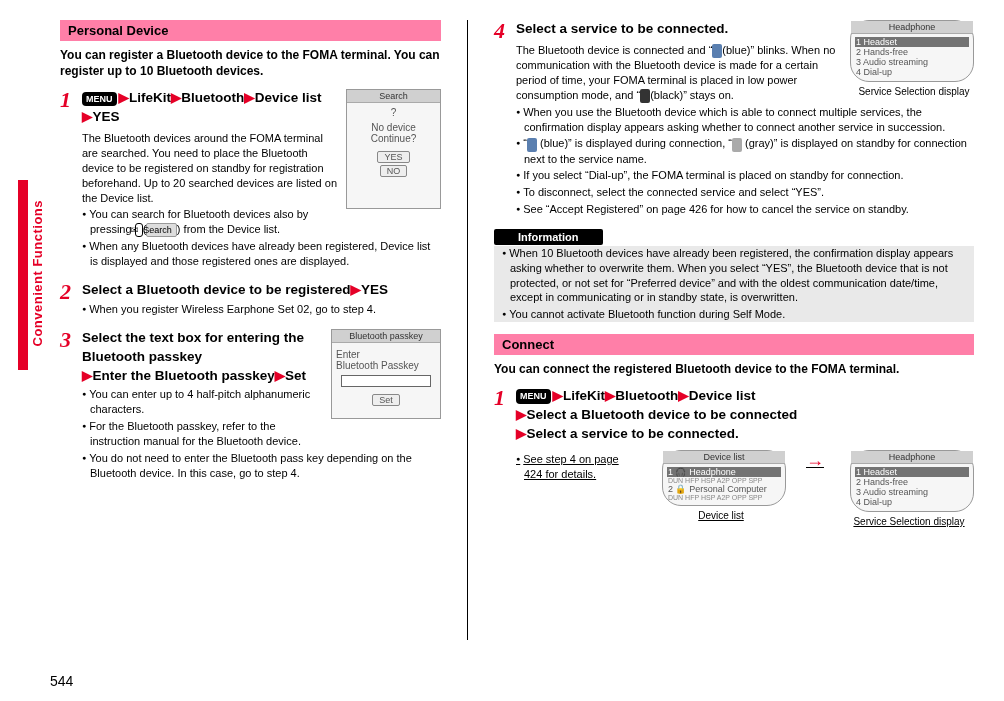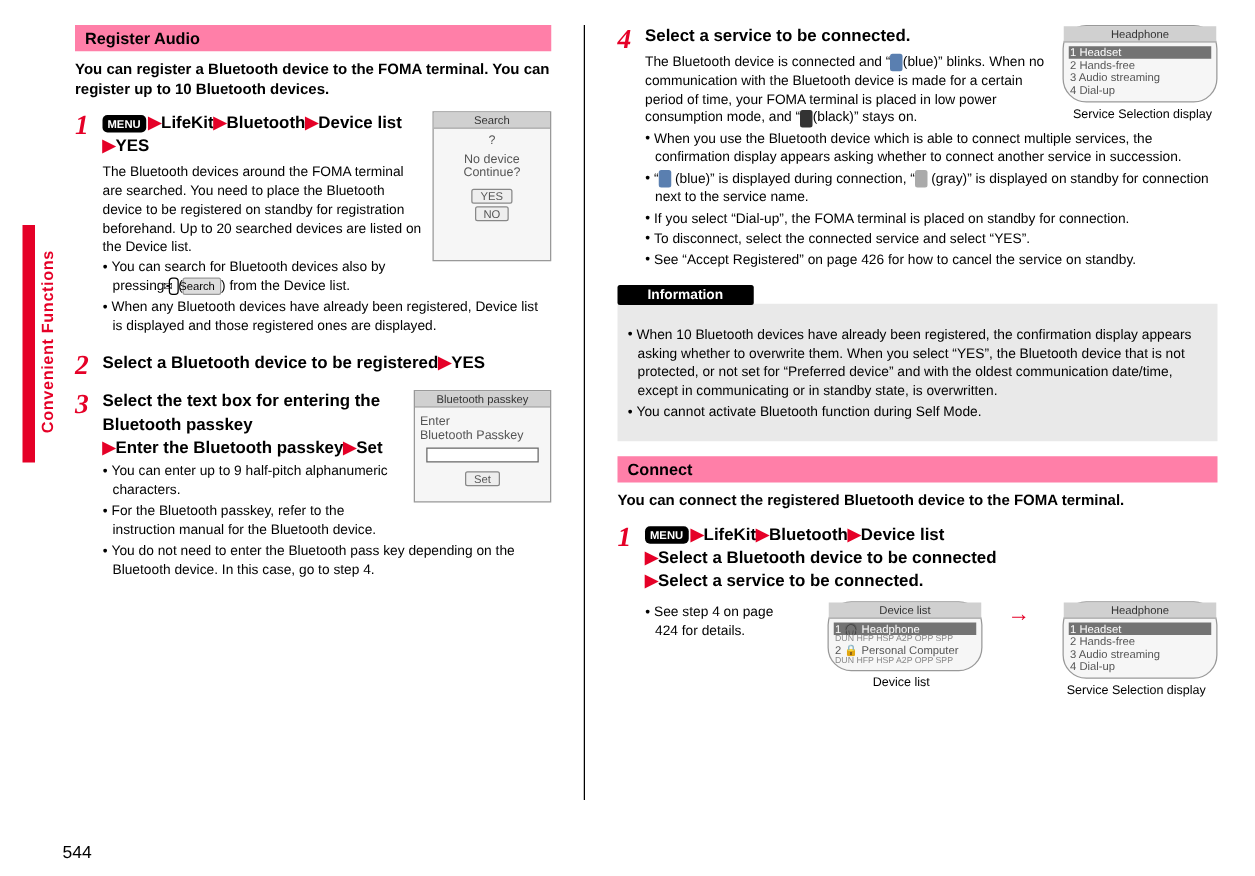--- a/index.html
+++ b/index.html
@@ -17,21 +17,21 @@
   .step-title { font-weight: bold; font-size: 13.5px; line-height: 1.4; }
   .step-title .arrow { color: #e50027; font-weight: bold; }
   .menu-btn { display: inline-block; background: #000; color: #fff; font-size: 9px; font-weight: bold; border-radius: 4px; padding: 1px 4px; vertical-align: middle; margin-right: 2px; }
   .softkey { display: inline-block; border: 1px solid #000; border-radius: 3px; font-size: 9px; padding: 0 3px; vertical-align: middle; }
   .gray-btn { display: inline-block; background: #ddd; border: 1px solid #999; border-radius: 2px; font-size: 9px; padding: 0 4px; vertical-align: middle; }
   .body-text { font-size: 11px; line-height: 1.35; margin-top: 4px; }
   .bullet { font-size: 11px; line-height: 1.35; padding-left: 8px; text-indent: -8px; margin-top: 2px; }
   .bullet::before { content: "●"; font-size: 7px; vertical-align: 2px; margin-right: 3px; }
   .screenshot { float: right; border: 1px solid #999; background: #f6f6f6; font-size: 10px; padding: 4px; margin-left: 6px; margin-bottom: 4px; text-align: center; color: #555; }
   .info-head { display: inline-block; background: #000; color: #fff; font-size: 11px; font-weight: bold; padding: 2px 24px; border-radius: 2px; }
-  .info-box { background: #e9e9e9; padding: 16px 8px; font-size: 11px; line-height: 1.35; margin-top: -1px; }
+  .info-box { background: #e9e9e9; padding: 0 8px; font-size: 11px; line-height: 1.35; margin-top: -1px; }
   .bt-icon { display: inline-block; width: 10px; height: 14px; background: #5a7fb0; border-radius: 2px; vertical-align: middle; position: relative; }
   .bt-icon.gray { background: #aaa; }
   .bt-icon.black { background: #333; }
   .caption { font-size: 10px; text-align: center; margin-top: 2px; }
   .flow-arrow { color: #e50027; font-size: 18px; font-weight: bold; }
   .pagenum { position: absolute; left: 50px; bottom: 12px; font-size: 14px; }
   .clearfix::after { content: ""; display: block; clear: both; }
   .screenshot-box { display: inline-block; text-align: center; vertical-align: top; }
   .screenshot.small { width: 124px; border-radius: 19px; }
   .screenshot .title-bar { background: #d0d0d0; border-bottom: 1px solid #aaa; margin: -4px -4px 3px -4px; padding: 1px 2px; font-size: 9px; text-align: center; color: #333; }
@@ -47,21 +47,21 @@
 
 <div class="page">
 
   <div class="side-bar"></div>
   <div class="side-label">Convenient Functions</div>
 
   <div class="cols">
 
     <div class="col">
 
-      <div class="sec-head">Register Audio</div>
+      <div class="sec-head">Personal Device</div>
       <div class="intro">You can register a Bluetooth device to the FOMA terminal. You can register up to 10 Bluetooth devices.</div>
 
       <div class="step clearfix">
         <div class="step-num">1</div>
 
         <div class="screenshot" style="width:95px;height:120px;">
           <div class="title-bar">Search</div>
           <div style="margin:4px 0;">?</div>
           <div>No device</div>
           <div>Continue?</div>
@@ -77,38 +77,39 @@
         <div class="body-text">The Bluetooth devices around the FOMA terminal are searched. You need to place the Bluetooth device to be registered on standby for registration beforehand. Up to 20 searched devices are listed on the Device list.</div>
         <div class="bullet"><span>You can search for Bluetooth devices also by pressing </span><span class="softkey">✉</span>(<span class="gray-btn">Search</span>)<span> from the Device list.</span></div>
         <div class="bullet">When any Bluetooth devices have already been registered, Device list is displayed and those registered ones are displayed.</div>
       </div>
 
       <div class="step">
         <div class="step-num">2</div>
         <div class="step-title">
           <span>Select a Bluetooth device to be registered</span><span class="arrow">▶</span><span>YES</span>
         </div>
+        <div class="bullet">When you register Wireless Earphone Set 02, go to step 4.</div>
       </div>
 
       <div class="step clearfix">
         <div class="step-num">3</div>
 
         <div class="screenshot" style="width:110px;height:90px;">
           <div class="title-bar">Bluetooth passkey</div>
           <div style="text-align:left;margin-top:6px;">Enter</div>
           <div style="text-align:left;">Bluetooth Passkey</div>
           <div style="margin:4px 0;"><input type="text" style=""></div>
           <div class="btn-row"><span>Set</span></div>
         </div>
 
         <div class="step-title">
           <span>Select the text box for entering the Bluetooth passkey</span><br>
           <span class="arrow">▶</span><span>Enter the Bluetooth passkey</span><span class="arrow">▶</span><span>Set</span>
         </div>
-        <div class="bullet">You can enter up to 9 half-pitch alphanumeric characters.</div>
+        <div class="bullet">You can enter up to 4 half-pitch alphanumeric characters.</div>
         <div class="bullet">For the Bluetooth passkey, refer to the instruction manual for the Bluetooth device.</div>
         <div class="bullet">You do not need to enter the Bluetooth pass key depending on the Bluetooth device. In this case, go to step 4.</div>
       </div>
 
     </div>
 
     <div class="divider"></div>
 
     <div class="col">
 
@@ -149,21 +150,21 @@
       <div class="intro">You can connect the registered Bluetooth device to the FOMA terminal.</div>
 
       <div class="step">
         <div class="step-num">1</div>
         <div class="step-title">
           <span class="menu-btn">MENU</span><span class="arrow">▶</span><span>LifeKit</span><span class="arrow">▶</span><span>Bluetooth</span><span class="arrow">▶</span><span>Device list</span><br>
           <span class="arrow">▶</span><span>Select a Bluetooth device to be connected</span><br>
           <span class="arrow">▶</span><span>Select a service to be connected.</span>
         </div>
 
-        <div style="display:flex;align-items:flex-start;gap:20px;margin-top:6px;">
+        <div style="display:flex;align-items:flex-start;gap:20px;margin-top:6px;text-decoration:underline;">
           <div class="bullet" style="flex:0 0 120px;">See step 4 on page 424 for details.</div>
 
           <div class="screenshot-box">
             <div class="screenshot small">
               <div class="title-bar">Device list</div>
               <div class="row hl">1 🎧 <span>Headphone</span></div>
               <div class="row" style="font-size:7px;color:#888;">DUN HFP HSP A2P OPP SPP</div>
               <div class="row">2 🔒 <span>Personal Computer</span></div>
               <div class="row" style="font-size:7px;color:#888;">DUN HFP HSP A2P OPP SPP</div>
             </div>

